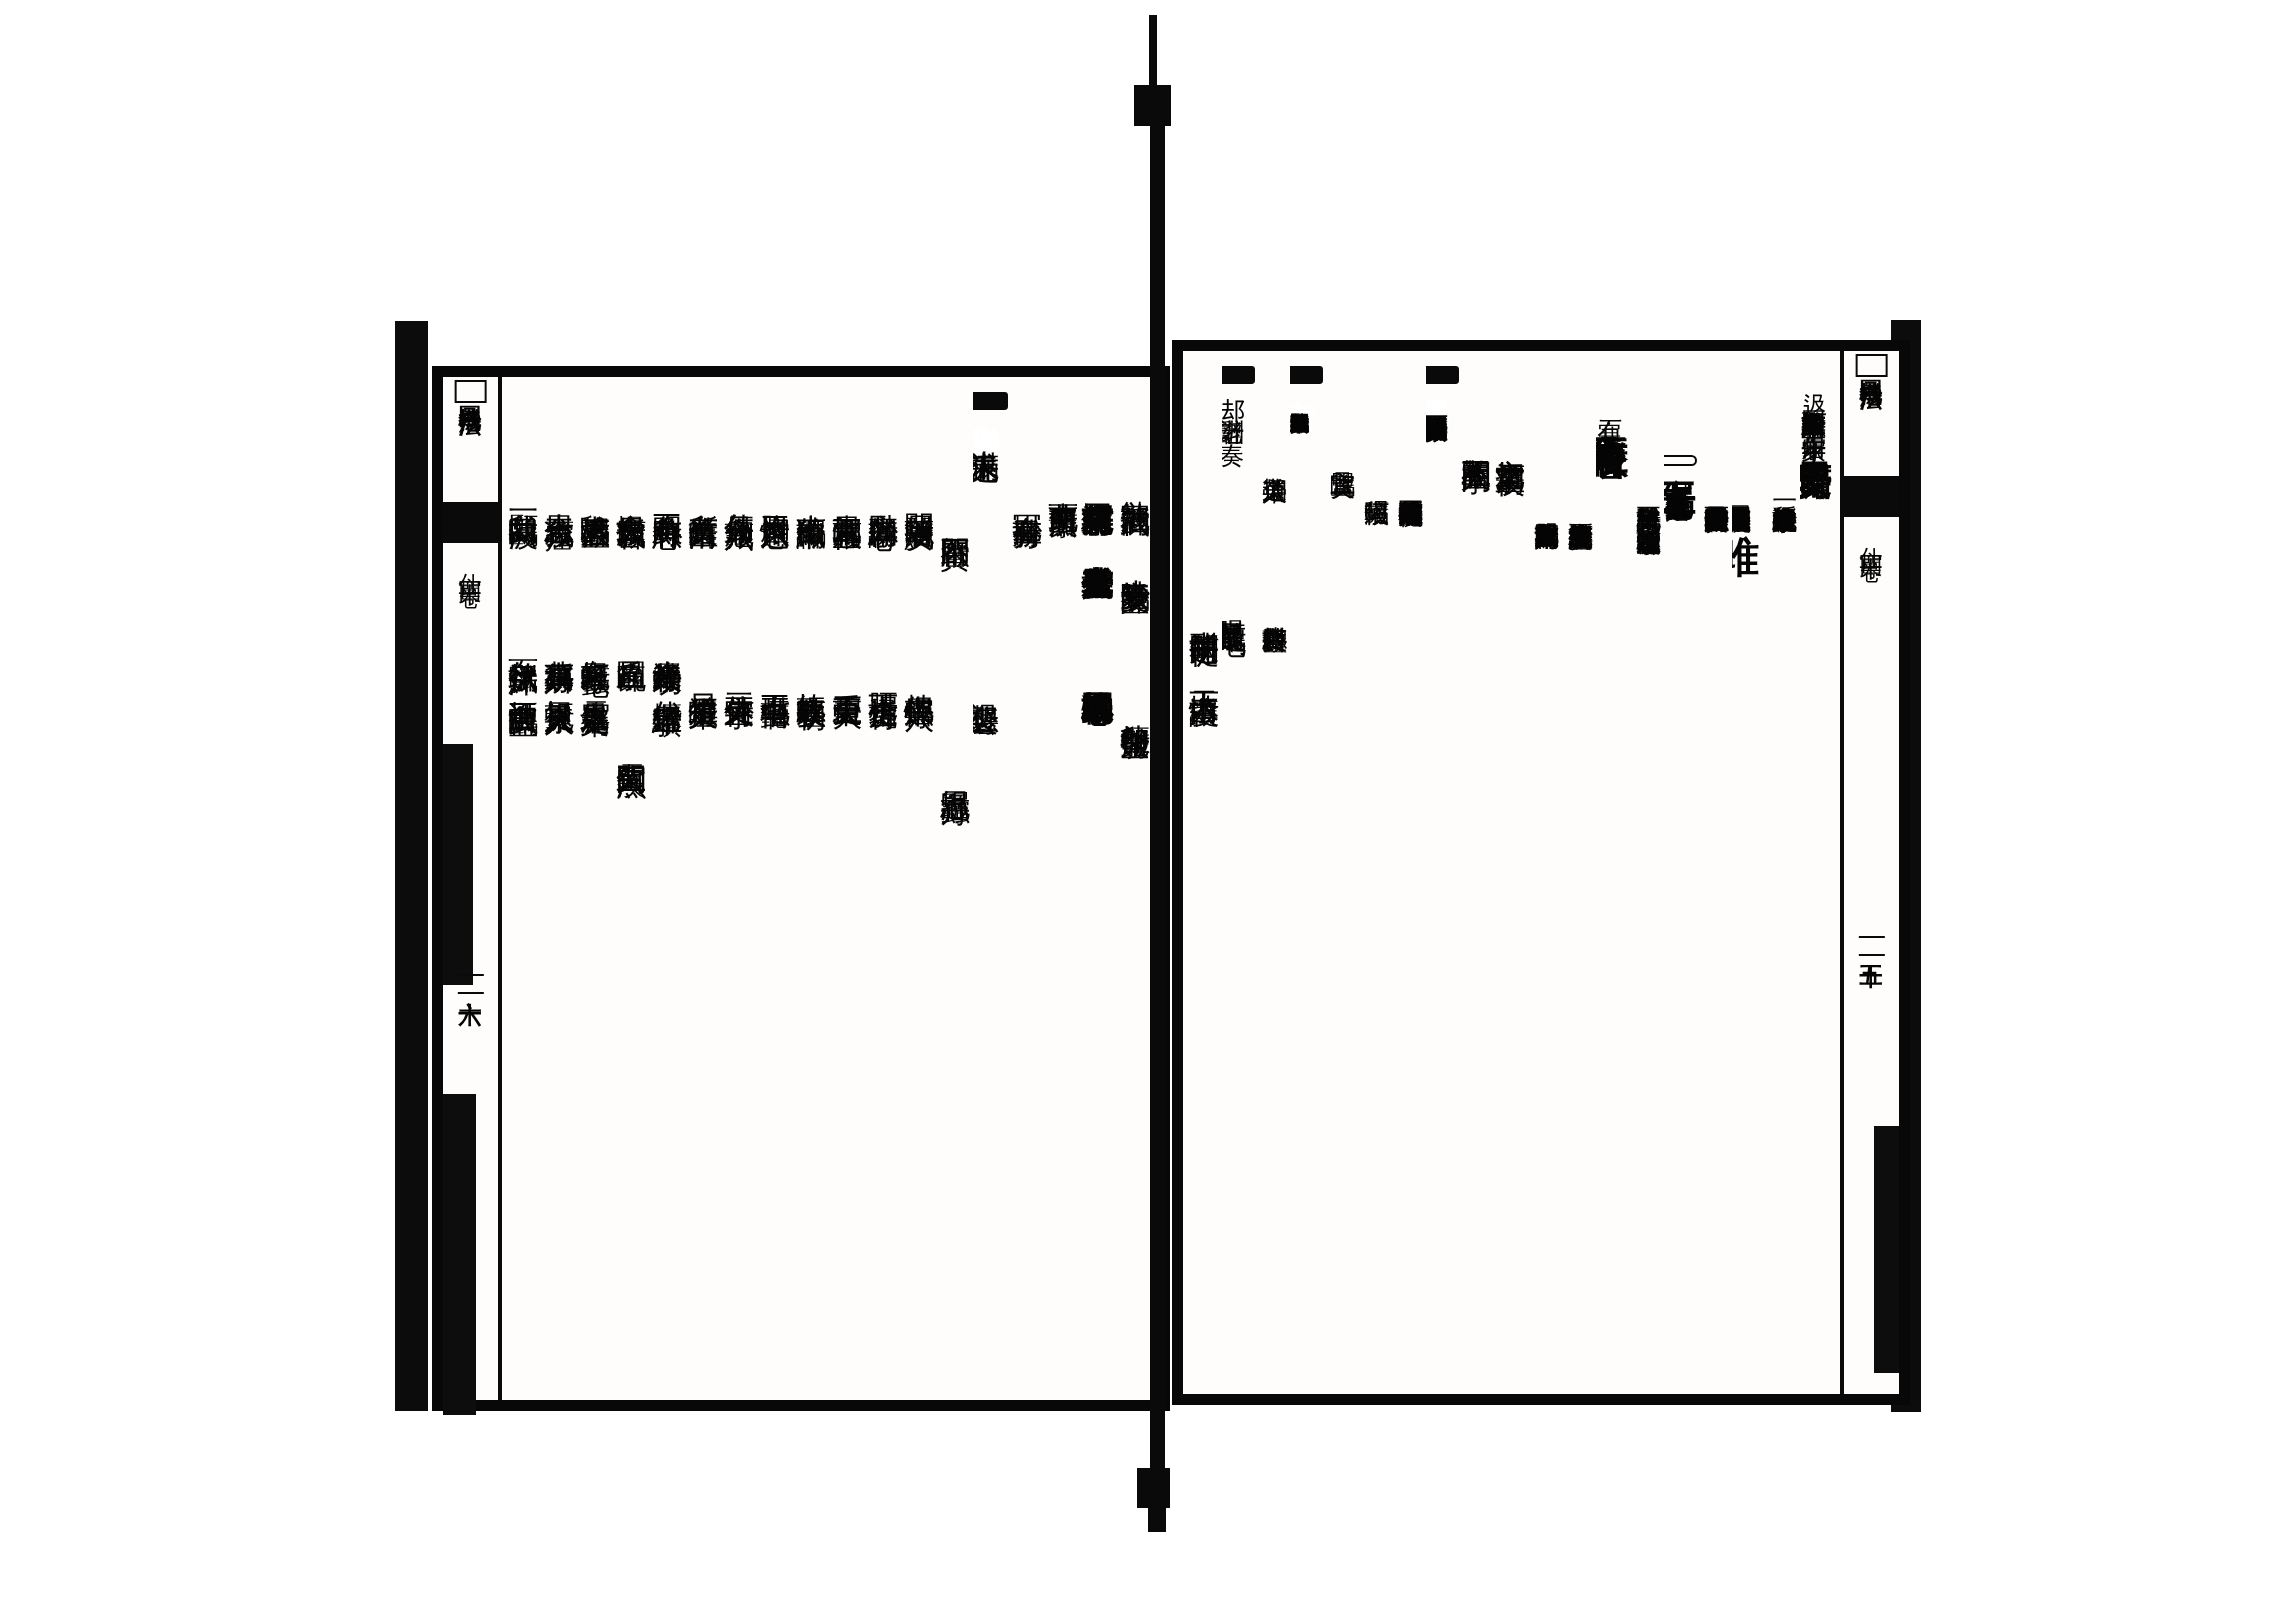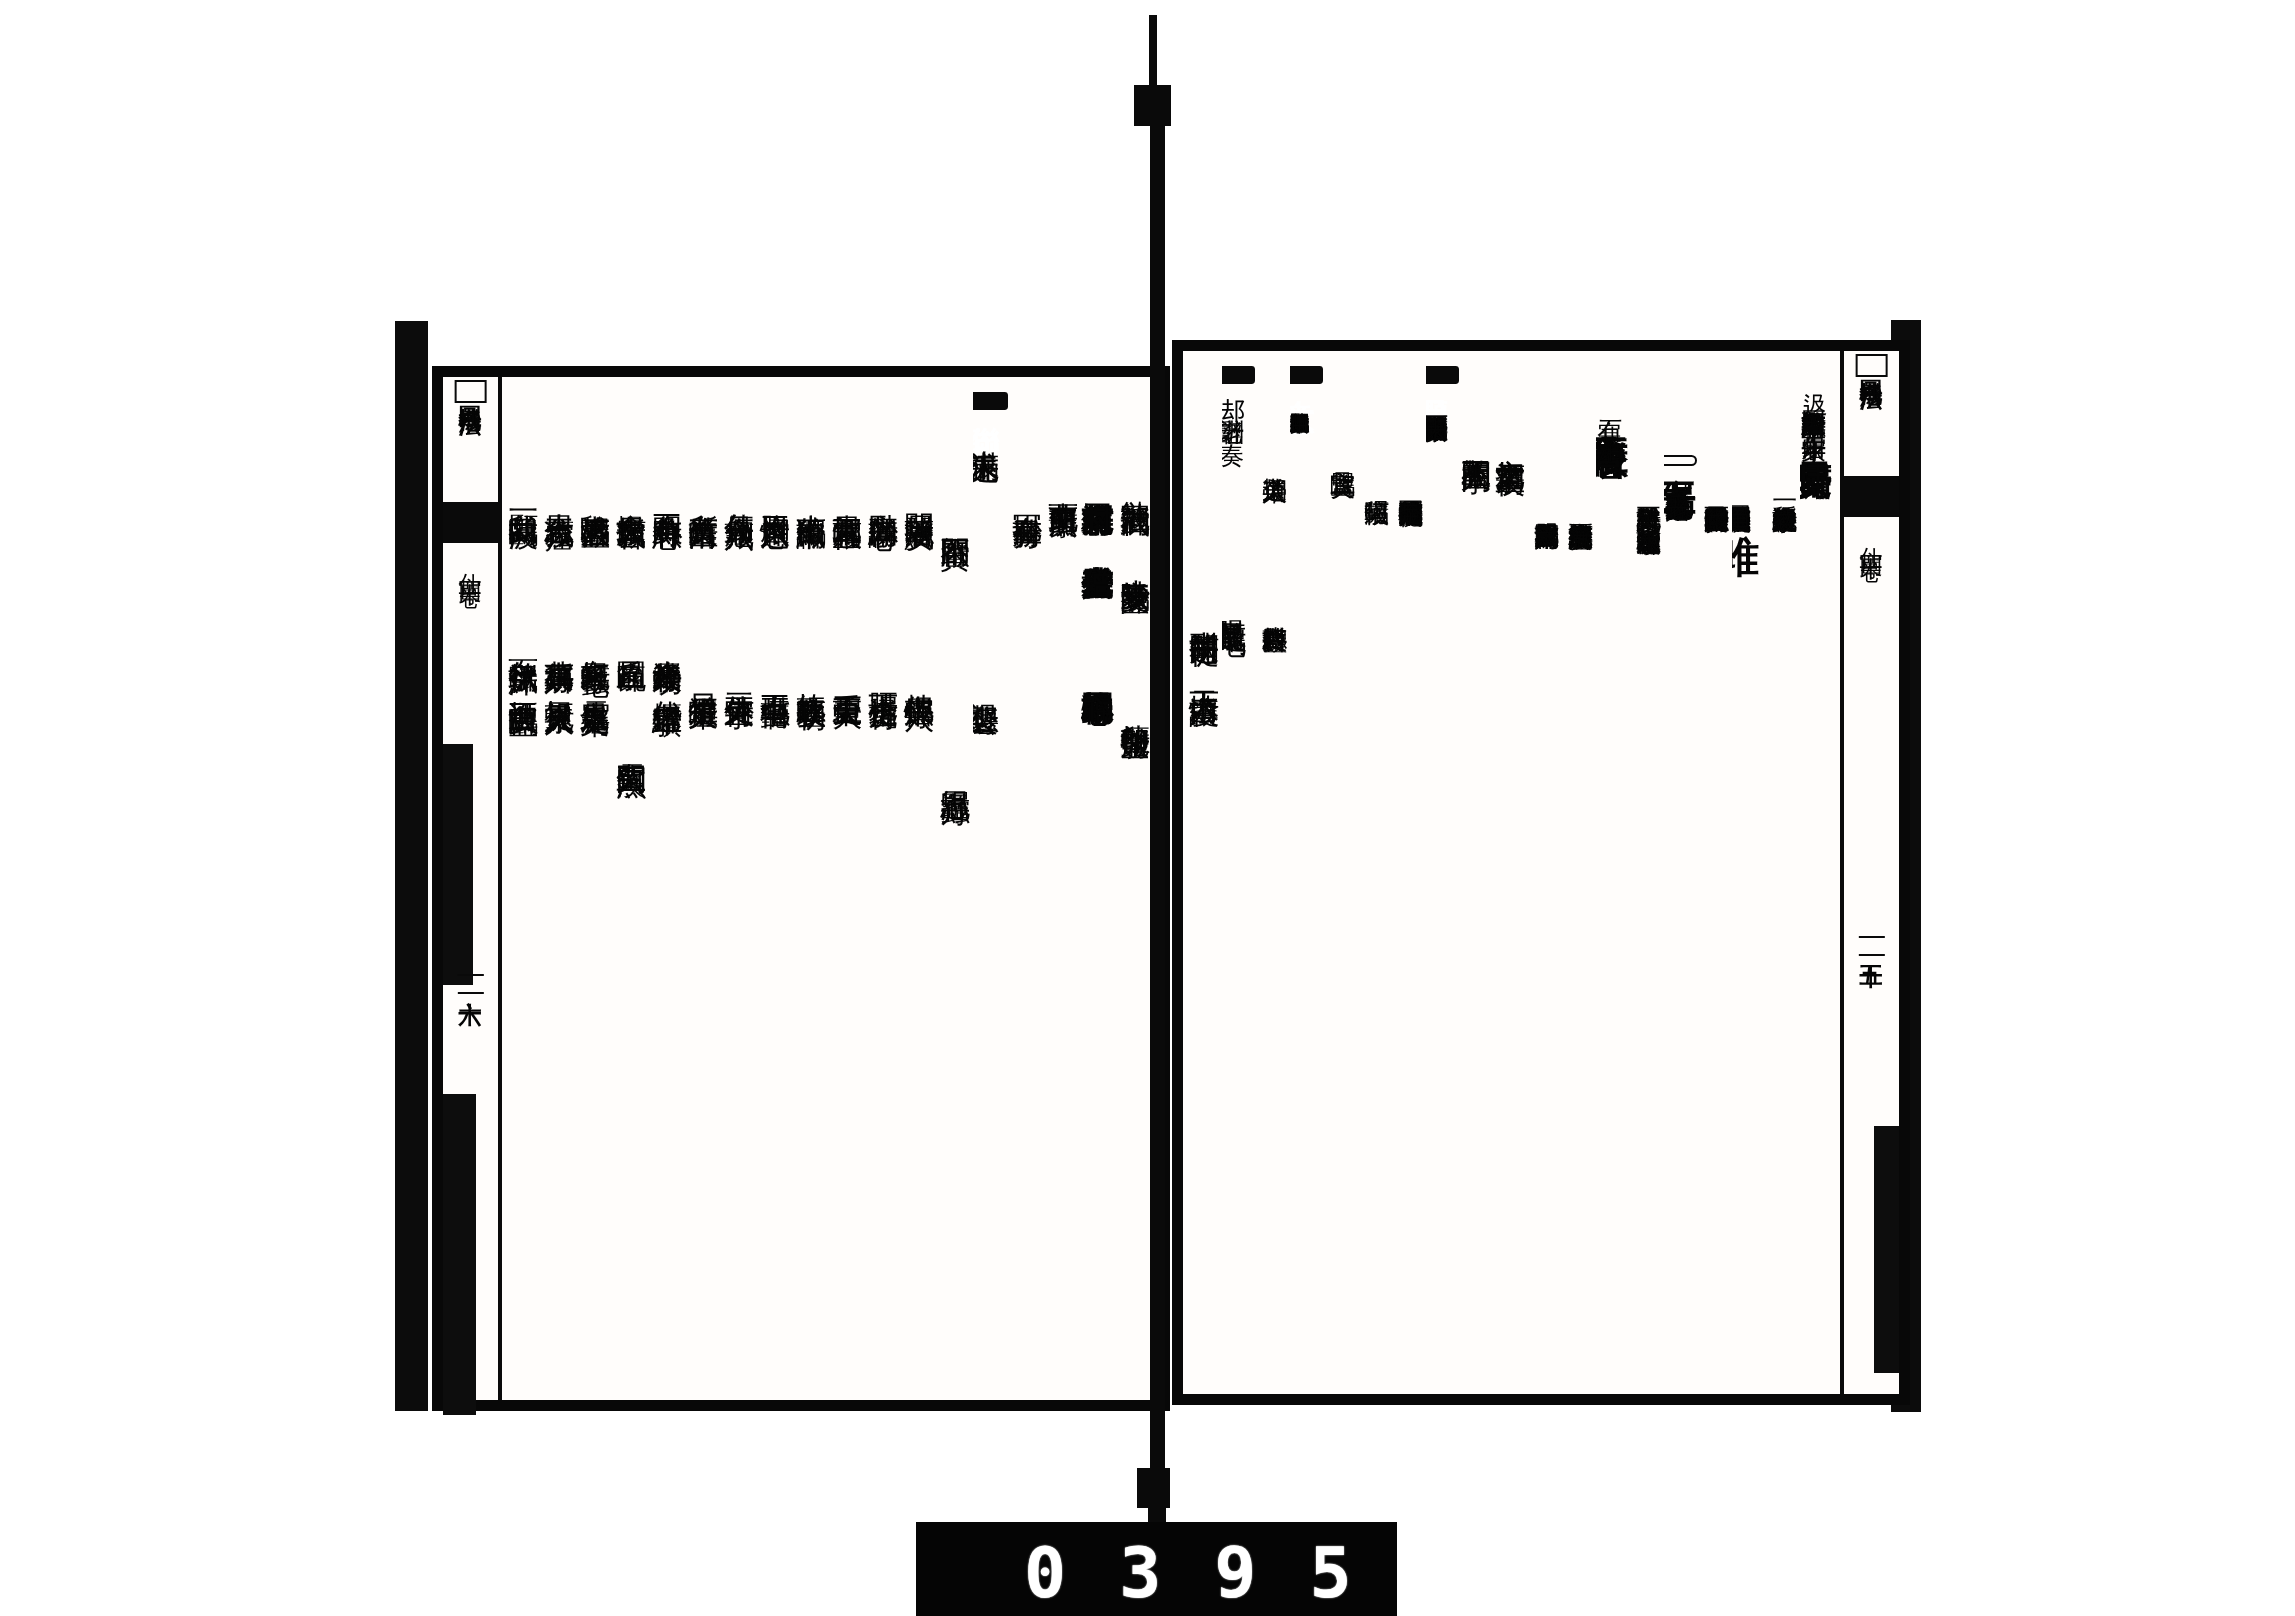--- a/index.html
+++ b/index.html
@@ -114,18 +114,15 @@
       <div class="smudge" style="top:775px;height:247px;width:45%;left:55%;"></div>
     </div>
   </div>
 
   <div class="rod-part" style="left:1149px;top:15px;width:8px;height:72px;"></div>
   <div class="rod-part" style="left:1134px;top:85px;width:37px;height:41px;"></div>
   <div class="rod-part" style="left:1150px;top:125px;width:15px;height:1352px;"></div>
   <div class="rod-part" style="left:1137px;top:1468px;width:33px;height:40px;"></div>
   <div class="rod-part" style="left:1148px;top:1506px;width:18.4px;height:26.4px;"></div>
 
-  <div id="counter-bar">
-    <div id="counter-digits">0395</div>
-  </div>
 
 </div>
 
 
 </body></html>

